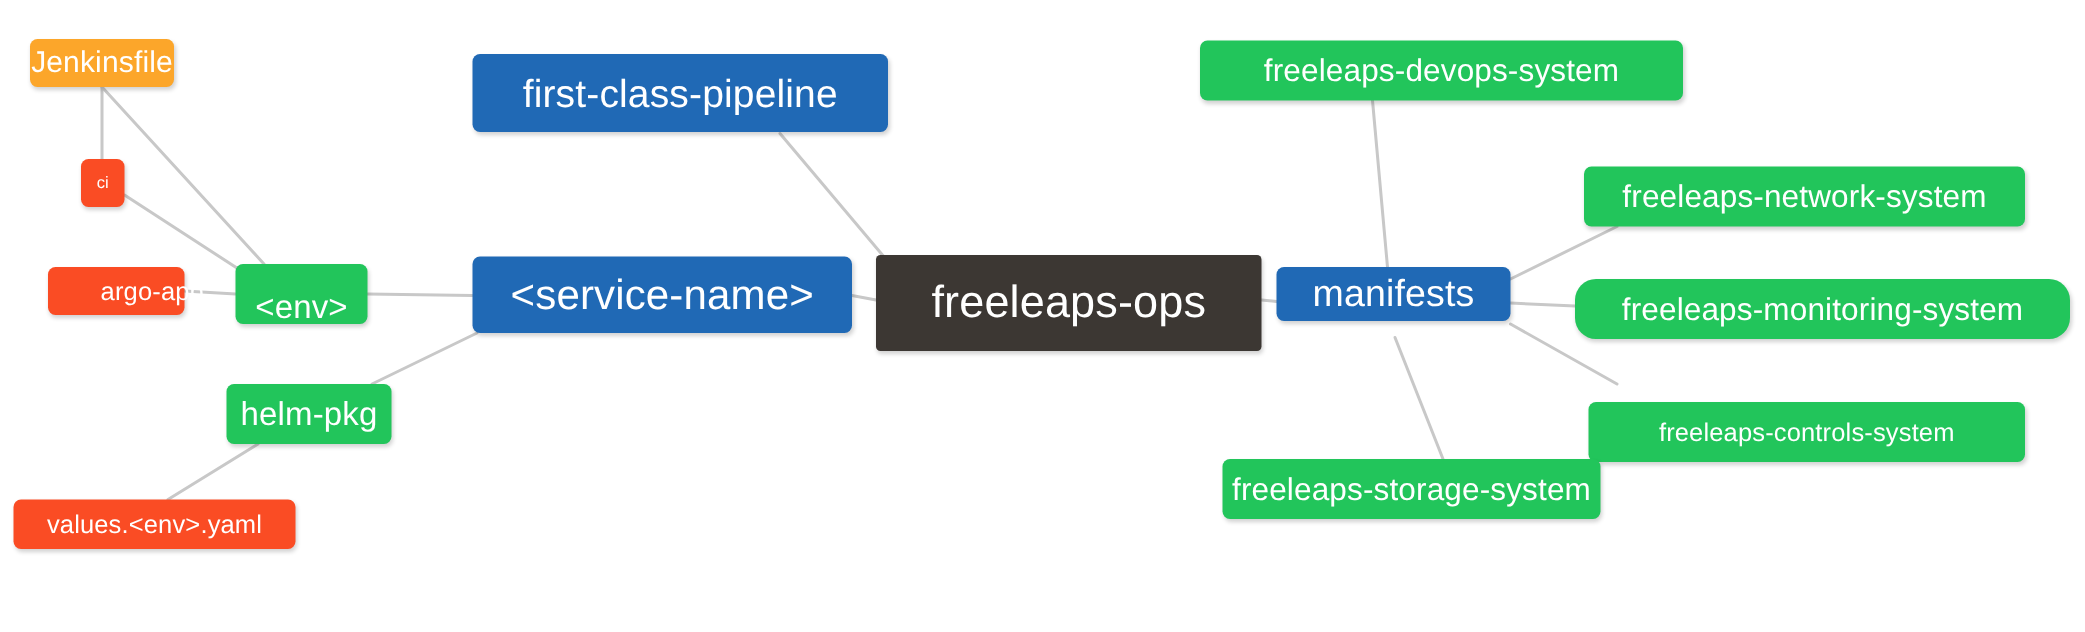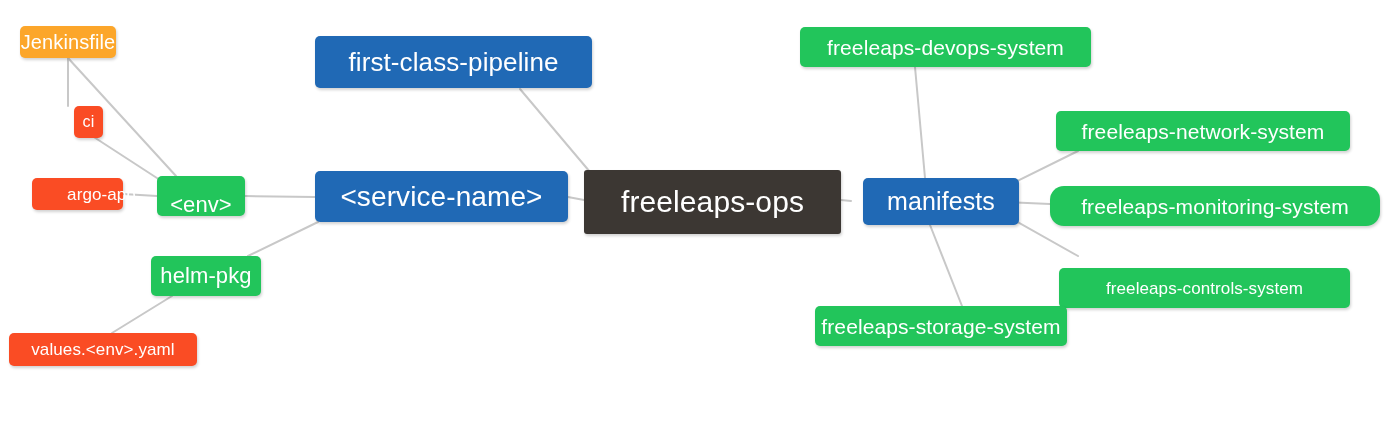--- a/index.html
+++ b/index.html
@@ -70,42 +70,42 @@
   <div id="node-layer">
       <div class="node root" style="left: 584px; top: 170px; width: 257px; height: 64px; background: rgb(60, 55, 51); font-size: 30px;">
         <span>freeleaps-ops</span>
       </div>
       <div class="node" style="left: 315px; top: 171px; width: 253px; height: 51px; background: rgb(32, 105, 181); font-size: 28px;">
         <span>&lt;service-name&gt;</span>
       </div>
       <div class="node" style="left: 315px; top: 36px; width: 277px; height: 52px; background: rgb(32, 105, 181); font-size: 26px;">
         <span>first-class-pipeline</span>
       </div>
-      <div class="node" style="left: 851px; top: 178px; width: 156px; height: 47px; background: rgb(32, 105, 181); font-size: 25px; margin-left: 12px;">
+      <div class="node" style="left: 851px; top: 178px; width: 156px; height: 36px; background: rgb(32, 105, 181); font-size: 25px;">
         <span>manifests</span>
       </div>
       <div class="node" style="left: 157px; top: 176px; width: 88px; height: 40px; background: rgb(34, 197, 91); font-size: 22px; align-items: flex-end;">
         <span>&lt;env&gt;</span>
       </div>
       <div class="node" style="left: 151px; top: 256px; width: 110px; height: 40px; background: rgb(34, 197, 91); font-size: 22px;">
         <span>helm-pkg</span>
       </div>
       <div class="node" style="left: 9px; top: 333px; width: 188px; height: 33px; background: rgb(250, 76, 36); font-size: 17px;">
         <span>values.&lt;env&gt;.yaml</span>
       </div>
       <div class="node" style="left: 20px; top: 26px; width: 96px; height: 32px; background: rgb(252, 166, 42); font-size: 20px;">
         <span>Jenkinsfile</span>
       </div>
-      <div class="node" style="left: 54px; top: 106px; width: 29px; height: 32px; background: rgb(250, 76, 36); font-size: 16px; margin-left: 20px;">
+      <div class="node" style="left: 54px; top: 106px; width: 29px; height: 32px; background: rgb(250, 76, 36); font-size: 11px;">
         <span>ci</span>
       </div>
       <div class="node" style="left: 32px; top: 178px; width: 91px; height: 32px; background: rgb(250, 76, 36); font-size: 17px; padding-left: 48px;">
         <span>argo-app</span>
       </div>
-      <div class="node" style="left: 800px; top: 27px; width: 291px; height: 40px; background: rgb(34, 197, 91); font-size: 21px;">
+      <div class="node" style="left: 800px; top: 27px; width: 322px; height: 40px; background: rgb(34, 197, 91); font-size: 21px;">
         <span>freeleaps-devops-system</span>
       </div>
       <div class="node" style="left: 1056px; top: 111px; width: 294px; height: 40px; background: rgb(34, 197, 91); font-size: 21px;">
         <span>freeleaps-network-system</span>
       </div>
       <div class="node" style="left: 1050px; top: 186px; width: 330px; height: 40px; background: rgb(34, 197, 91); font-size: 21px; border-radius: 14px;">
         <span>freeleaps-monitoring-system</span>
       </div>
       <div class="node" style="left: 1059px; top: 268px; width: 291px; height: 40px; background: rgb(34, 197, 91); font-size: 17px;">
         <span>freeleaps-controls-system</span>

